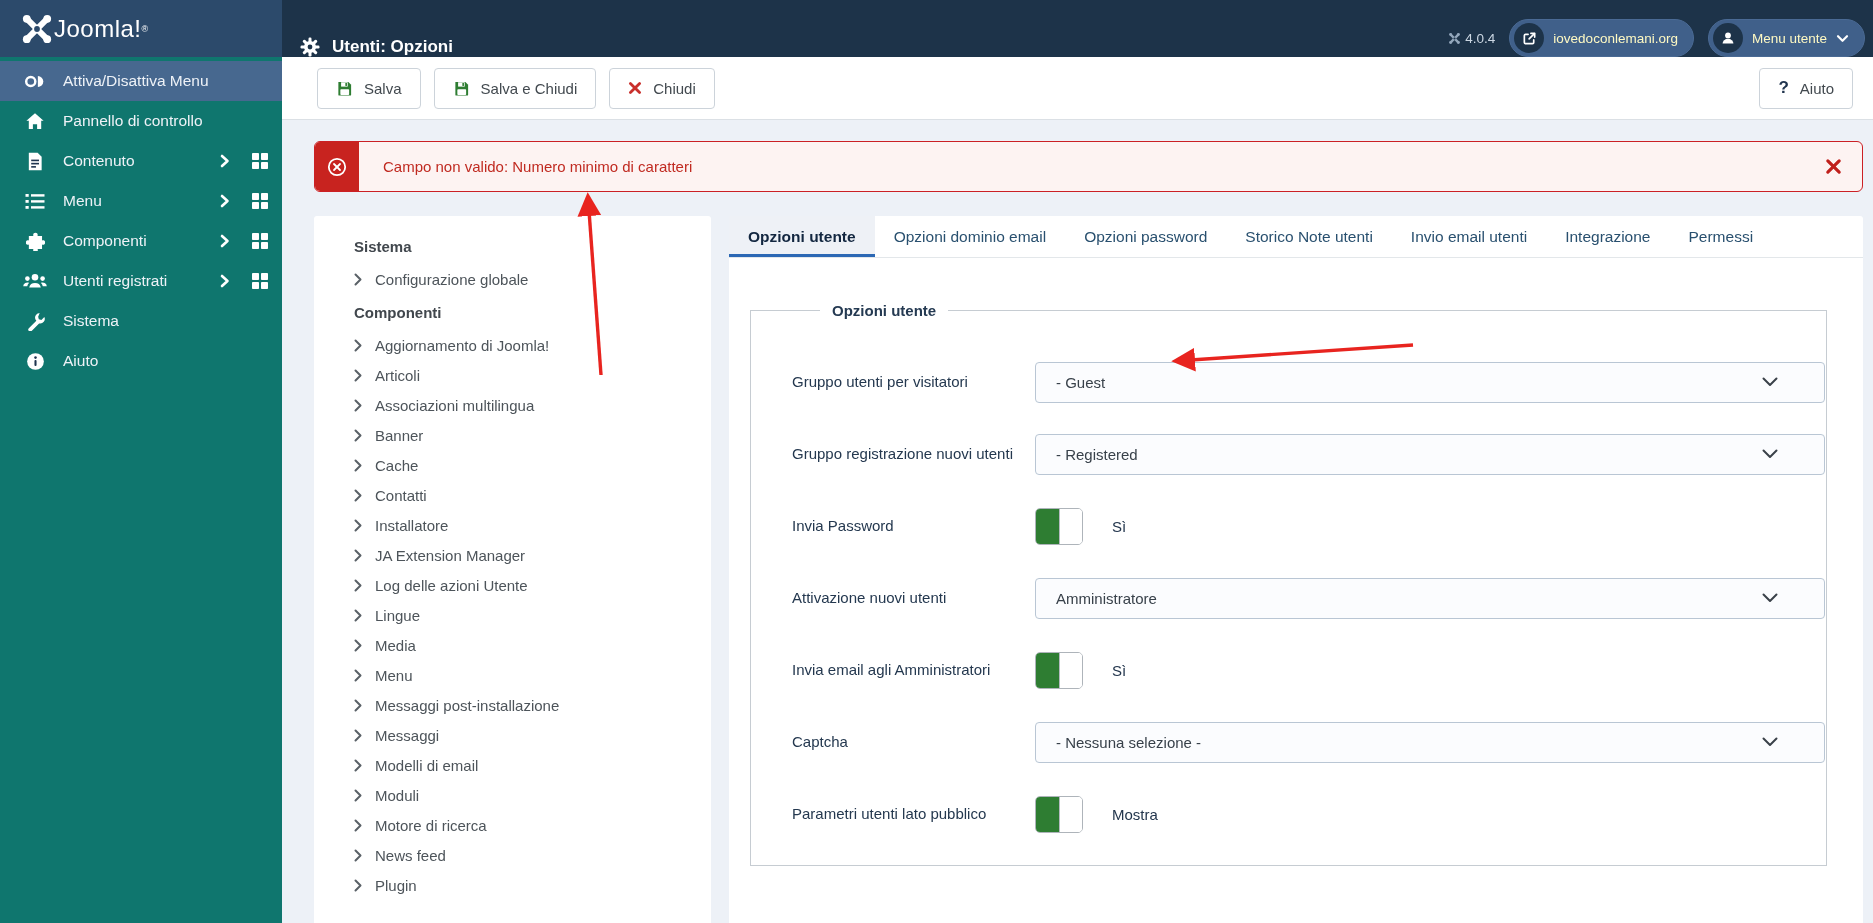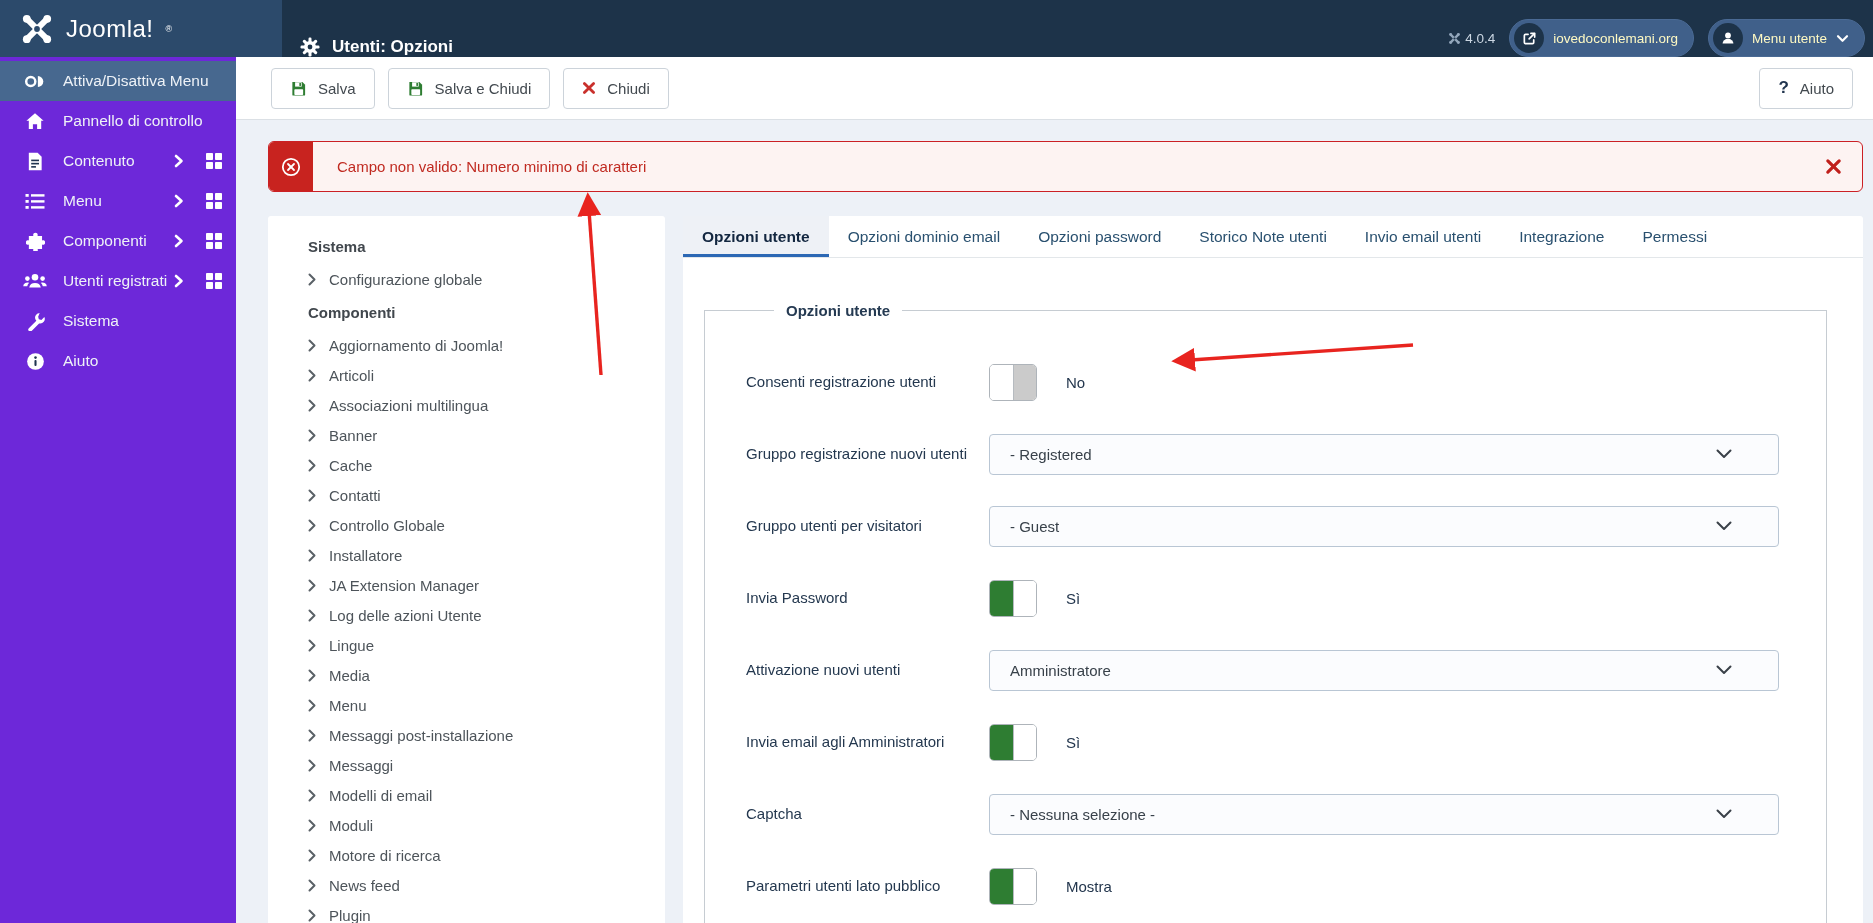--- a/index.html
+++ b/index.html
@@ -1,34 +1,34 @@
 <!DOCTYPE html>
 <html><head>
 <meta charset="utf-8">
 <style>
   html,body{margin:0;padding:0;}
   body{width:1873px;height:923px;overflow:hidden;position:relative;background:#edf1f7;
        font-family:"Liberation Sans","DejaVu Sans",sans-serif;-webkit-font-smoothing:antialiased;}
   svg{display:block;}
   
   .topbar{height:57px;display:flex;}
-  .logo-block{width:282px;background:#2c4a6b;display:flex;align-items:center;padding-left:20px;box-sizing:border-box;gap:12px;cursor:pointer;}
+  .logo-block{width:282px;background:#2c4a6b;display:flex;align-items:center;padding-left:20px;box-sizing:border-box;gap:0;cursor:pointer;}
   .logo-text{color:#fff;font-size:24px;letter-spacing:.5px;}
   .logo-sup{color:#fff;font-size:9px;vertical-align:top;line-height:10px;}
   .header-rest{flex:1;background:#1d3349;display:flex;align-items:flex-end;justify-content:space-between;padding:0 8px 0 18px;}
   .page-heading{display:flex;align-items:center;gap:12px;color:#fff;font-size:17px;font-weight:bold;}
   .header-right{display:flex;align-items:center;gap:14px;}
   .version{display:flex;align-items:center;gap:4px;color:#ccd7e3;font-size:13.5px;}
   .pill{height:38px;background:#40608a;border-radius:19px;display:flex;align-items:center;gap:9px;
         padding:0 15px 0 4px;color:#fef9c3;font-size:13.5px;cursor:pointer;border:1px solid #4a6a94;box-sizing:border-box;}
   .pill .circ{width:30px;height:30px;border-radius:50%;background:#1d3349;display:flex;align-items:center;justify-content:center;}
   
   .below{display:flex;height:866px;}
   
-  .sidebar{width:236px;background:#6d28d9;box-sizing:border-box;padding-top:4px;flex:none;}
+  .sidebar{width:282px;background:#0f766e;box-sizing:border-box;padding-top:4px;flex:none;}
   .sb-item{height:40px;display:flex;align-items:center;padding:0 14px 0 22px;color:#eef2f7;font-size:15.5px;cursor:pointer;}
   .sb-item.active{background:#47688f;}
   .sb-icon{width:26px;margin-right:15px;display:flex;justify-content:center;}
   .sb-spacer{flex:1;}
   .sb-chevron{margin-right:22px;display:flex;}
   .sb-grid{display:flex;}
   
   .main{flex:1;display:flex;flex-direction:column;min-width:0;border-radius:9px;}
   .toolbar{height:62px;background:#fff;border-bottom:1px solid #dbe0e5;display:flex;align-items:center;
            padding:0 20px 0 35px;flex:none;}
@@ -422,28 +422,20 @@
                 </svg>
               </span>
               <span class="tree-label">Contatti</span>
             </div>
             <div class="tree-item">
               <span class="tree-chev">
                 <svg width="9" height="13" viewBox="0 0 9 13" fill="none" stroke="#5a6167" stroke-width="2" stroke-linecap="round" stroke-linejoin="round">
                   <polyline points="1.5,1.5 6.5,6.5 1.5,11.5"></polyline>
                 </svg>
               </span>
-              <span class="tree-label">Controllo Globale</span>
-            </div>
-            <div class="tree-item">
-              <span class="tree-chev">
-                <svg width="9" height="13" viewBox="0 0 9 13" fill="none" stroke="#5a6167" stroke-width="2" stroke-linecap="round" stroke-linejoin="round">
-                  <polyline points="1.5,1.5 6.5,6.5 1.5,11.5"></polyline>
-                </svg>
-              </span>
               <span class="tree-label">Installatore</span>
             </div>
             <div class="tree-item">
               <span class="tree-chev">
                 <svg width="9" height="13" viewBox="0 0 9 13" fill="none" stroke="#5a6167" stroke-width="2" stroke-linecap="round" stroke-linejoin="round">
                   <polyline points="1.5,1.5 6.5,6.5 1.5,11.5"></polyline>
                 </svg>
               </span>
               <span class="tree-label">JA Extension Manager</span>
             </div>
@@ -544,47 +536,37 @@
               <li class="tab">Opzioni password</li>
               <li class="tab">Storico Note utenti</li>
               <li class="tab">Invio email utenti</li>
               <li class="tab">Integrazione</li>
               <li class="tab">Permessi</li>
             </ul>
           <fieldset>
             <legend>Opzioni utente</legend>
             <div id="rows">
                 <div class="row">
-                  <div class="flabel">Consenti registrazione utenti</div>
-                  <div class="fctrl">
-                    <div class="toggle off">
-                      <span class="h h1"></span>
-                      <span class="h h2"></span>
-                    </div>
-                    <span class="tvalue">No</span>
-                  </div>
-                </div>
-                <div class="row">
-                  <div class="flabel">Gruppo registrazione nuovi utenti</div>
+                  <div class="flabel">Gruppo utenti per visitatori</div>
                   <div class="fctrl">
                     <div class="select">
-                      <span class="sval">- Registered</span>
+                      <span class="sval">- Guest</span>
                       <span class="chev">
                         <svg width="16" height="10" viewBox="0 0 16 10" fill="none" stroke="#3a4149" stroke-width="2" stroke-linecap="round" stroke-linejoin="round">
                           <polyline points="1.5,1.5 8,8 14.5,1.5"></polyline>
                         </svg>
                       </span>
                     </div>
                   </div>
                 </div>
                 <div class="row">
-                  <div class="flabel">Gruppo utenti per visitatori</div>
+                  <div class="flabel">Gruppo registrazione nuovi utenti</div>
                   <div class="fctrl">
                     <div class="select">
-                      <span class="sval">- Guest</span>
+                      <span class="sval">- Registered</span>
                       <span class="chev">
                         <svg width="16" height="10" viewBox="0 0 16 10" fill="none" stroke="#3a4149" stroke-width="2" stroke-linecap="round" stroke-linejoin="round">
                           <polyline points="1.5,1.5 8,8 14.5,1.5"></polyline>
                         </svg>
                       </span>
                     </div>
                   </div>
                 </div>
                 <div class="row">
                   <div class="flabel">Invia Password</div>

